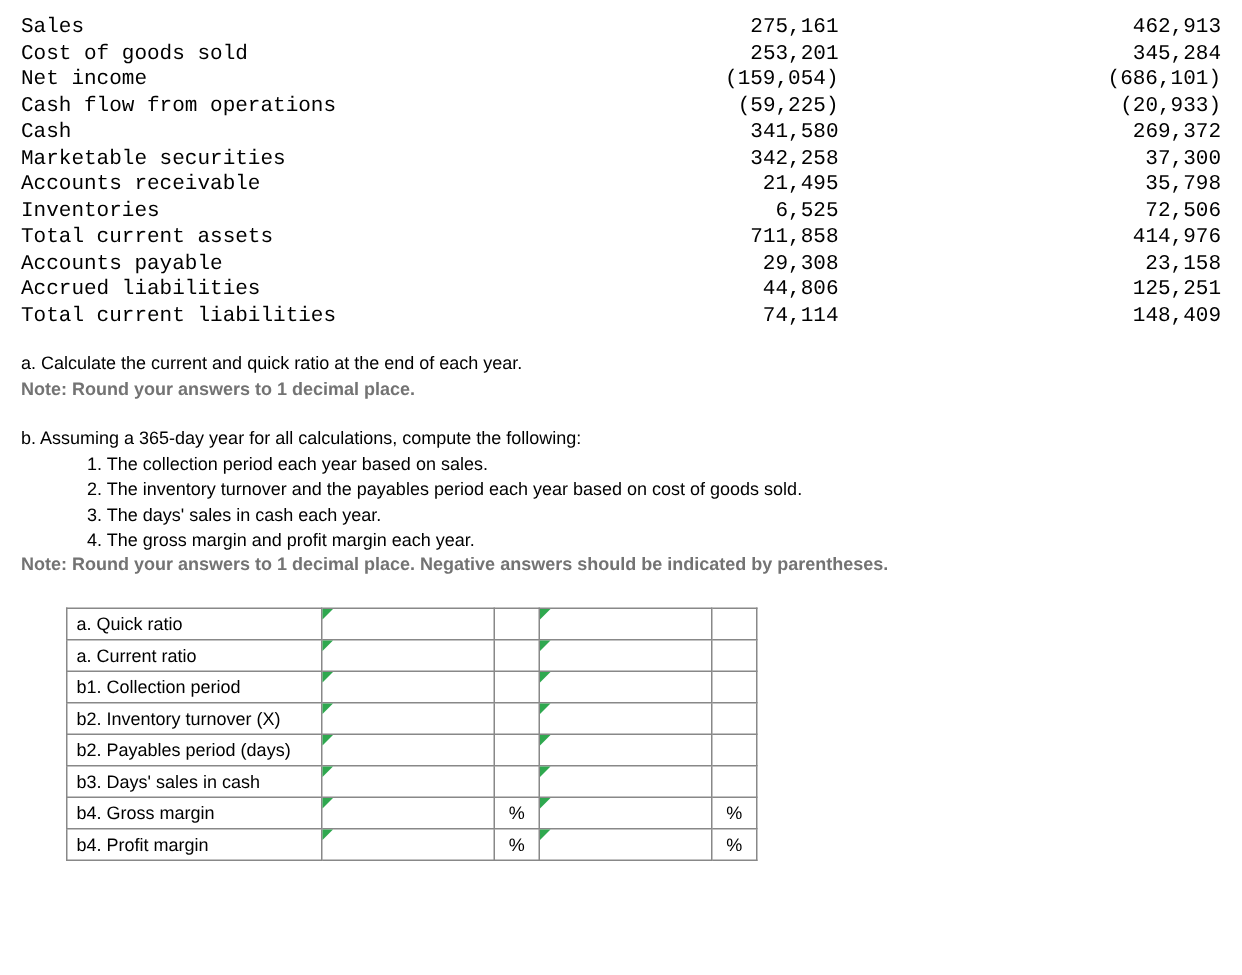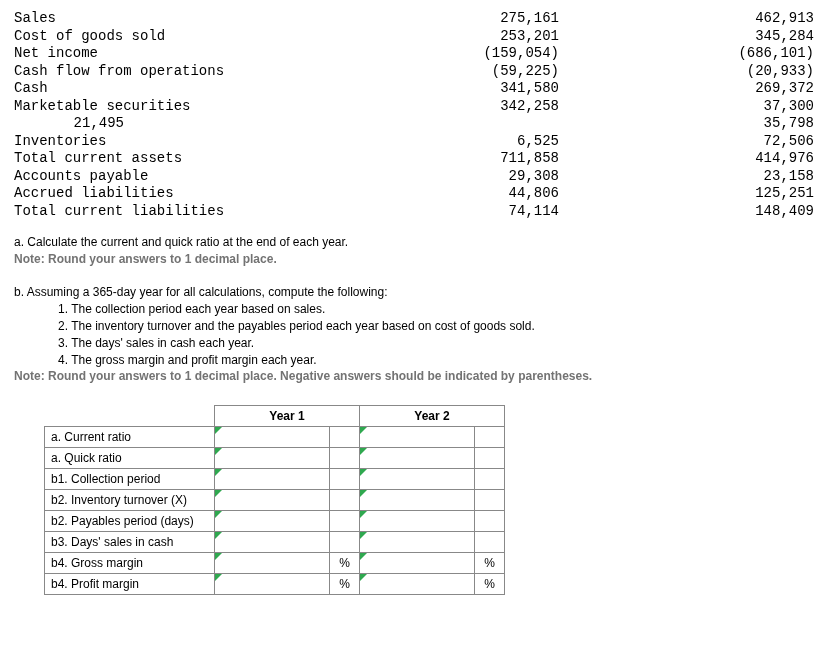--- a/index.html
+++ b/index.html
@@ -112,20 +112,21 @@
       <span class="fin-label">Cash</span>
       <span class="fin-col">341,580</span>
       <span class="fin-col">269,372</span>
     </div>
   <div class="fin-row">
       <span class="fin-label">Marketable securities</span>
       <span class="fin-col">342,258</span>
       <span class="fin-col">37,300</span>
     </div>
   <div class="fin-row">
+      <span class="fin-label">Accounts receivable</span>
       <span class="fin-col">21,495</span>
       <span class="fin-col">35,798</span>
     </div>
   <div class="fin-row">
       <span class="fin-label">Inventories</span>
       <span class="fin-col">6,525</span>
       <span class="fin-col">72,506</span>
     </div>
   <div class="fin-row">
       <span class="fin-label">Total current assets</span>
@@ -156,34 +157,29 @@
   <div>b. Assuming a 365-day year for all calculations, compute the following:</div>
   <div class="indent">1. The collection period each year based on sales.</div>
   <div class="indent">2. The inventory turnover and the payables period each year based on cost of goods sold.</div>
   <div class="indent">3. The days' sales in cash each year.</div>
   <div class="indent">4. The gross margin and profit margin each year.</div>
   <div class="red-bold">Note: Round your answers to 1 decimal place. Negative answers should be indicated by parentheses.</div>
 </div>
 
 <table class="answer-table">
   <tbody>
-      <tr>
-    <th class="row-label blank-top-left"></th>
-    <th colspan="2">Year 1</th>
-    <th colspan="2">Year 2</th>
+  <tr>
+    <td class="row-label">a. Quick ratio</td>
+    <td class="input-cell"></td>
+    <td class="unit-cell"></td>
+    <td class="input-cell"></td>
+    <td class="unit-cell"></td>
   </tr>
   <tr>
     <td class="row-label">a. Current ratio</td>
-    <td class="input-cell"></td>
-    <td class="unit-cell"></td>
-    <td class="input-cell"></td>
-    <td class="unit-cell"></td>
-  </tr>
-  <tr>
-    <td class="row-label">a. Quick ratio</td>
     <td class="input-cell"></td>
     <td class="unit-cell"></td>
     <td class="input-cell"></td>
     <td class="unit-cell"></td>
   </tr>
   <tr>
     <td class="row-label">b1. Collection period</td>
     <td class="input-cell"></td>
     <td class="unit-cell"></td>
     <td class="input-cell"></td>

